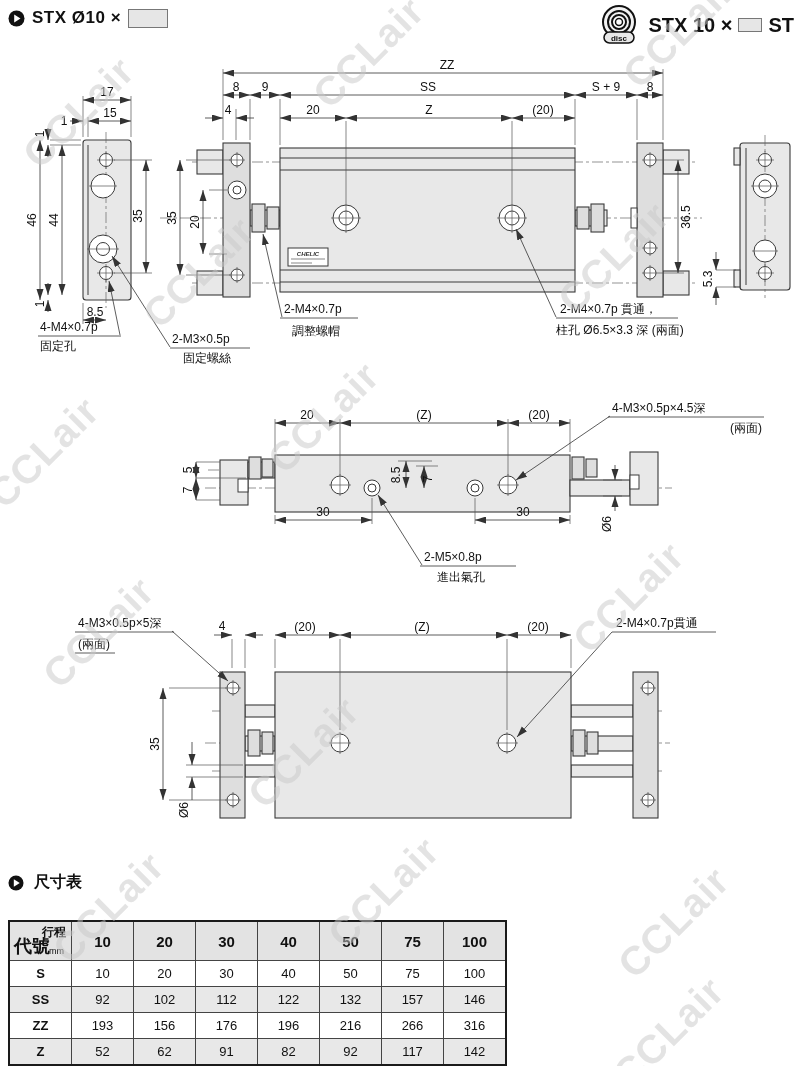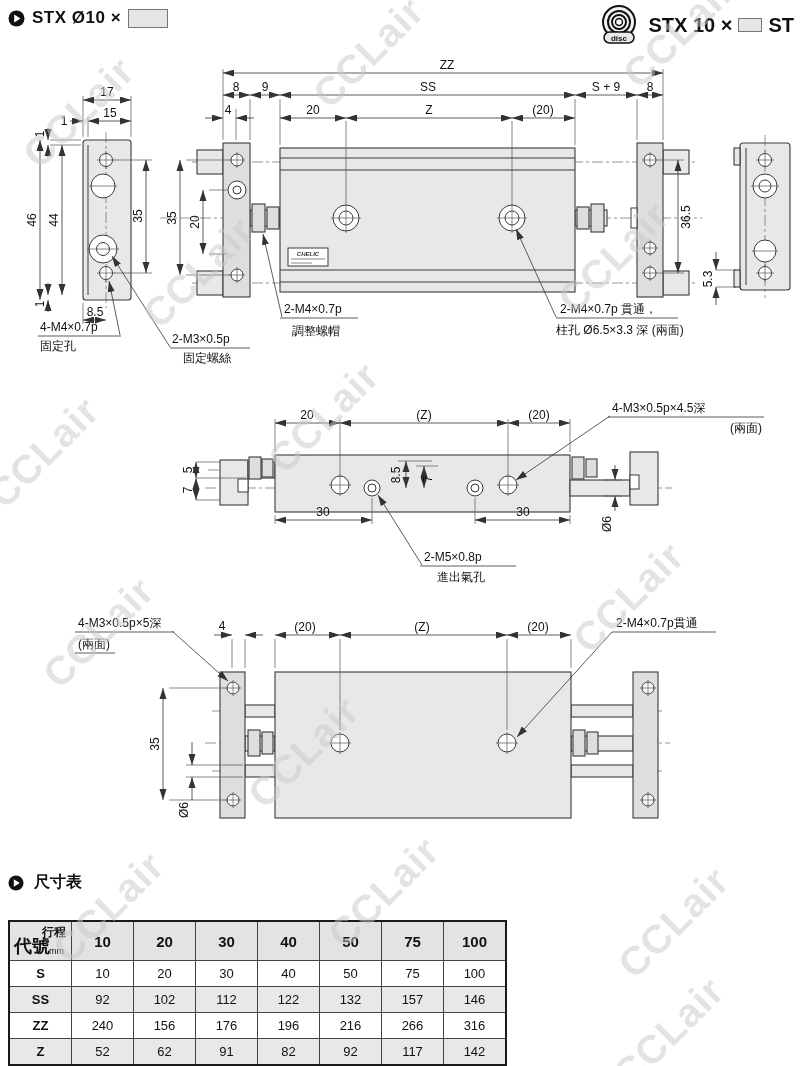--- a/index.html
+++ b/index.html
@@ -521,21 +521,21 @@
       <td>92</td>
       <td>102</td>
       <td>112</td>
       <td>122</td>
       <td>132</td>
       <td>157</td>
       <td>146</td>
     </tr>
     <tr>
       <td class="rowlabel">ZZ</td>
-      <td>240</td>
+      <td>193</td>
       <td>156</td>
       <td>176</td>
       <td>196</td>
       <td>216</td>
       <td>266</td>
       <td>316</td>
     </tr>
     <tr class="rshade">
       <td class="rowlabel">Z</td>
       <td>52</td>

